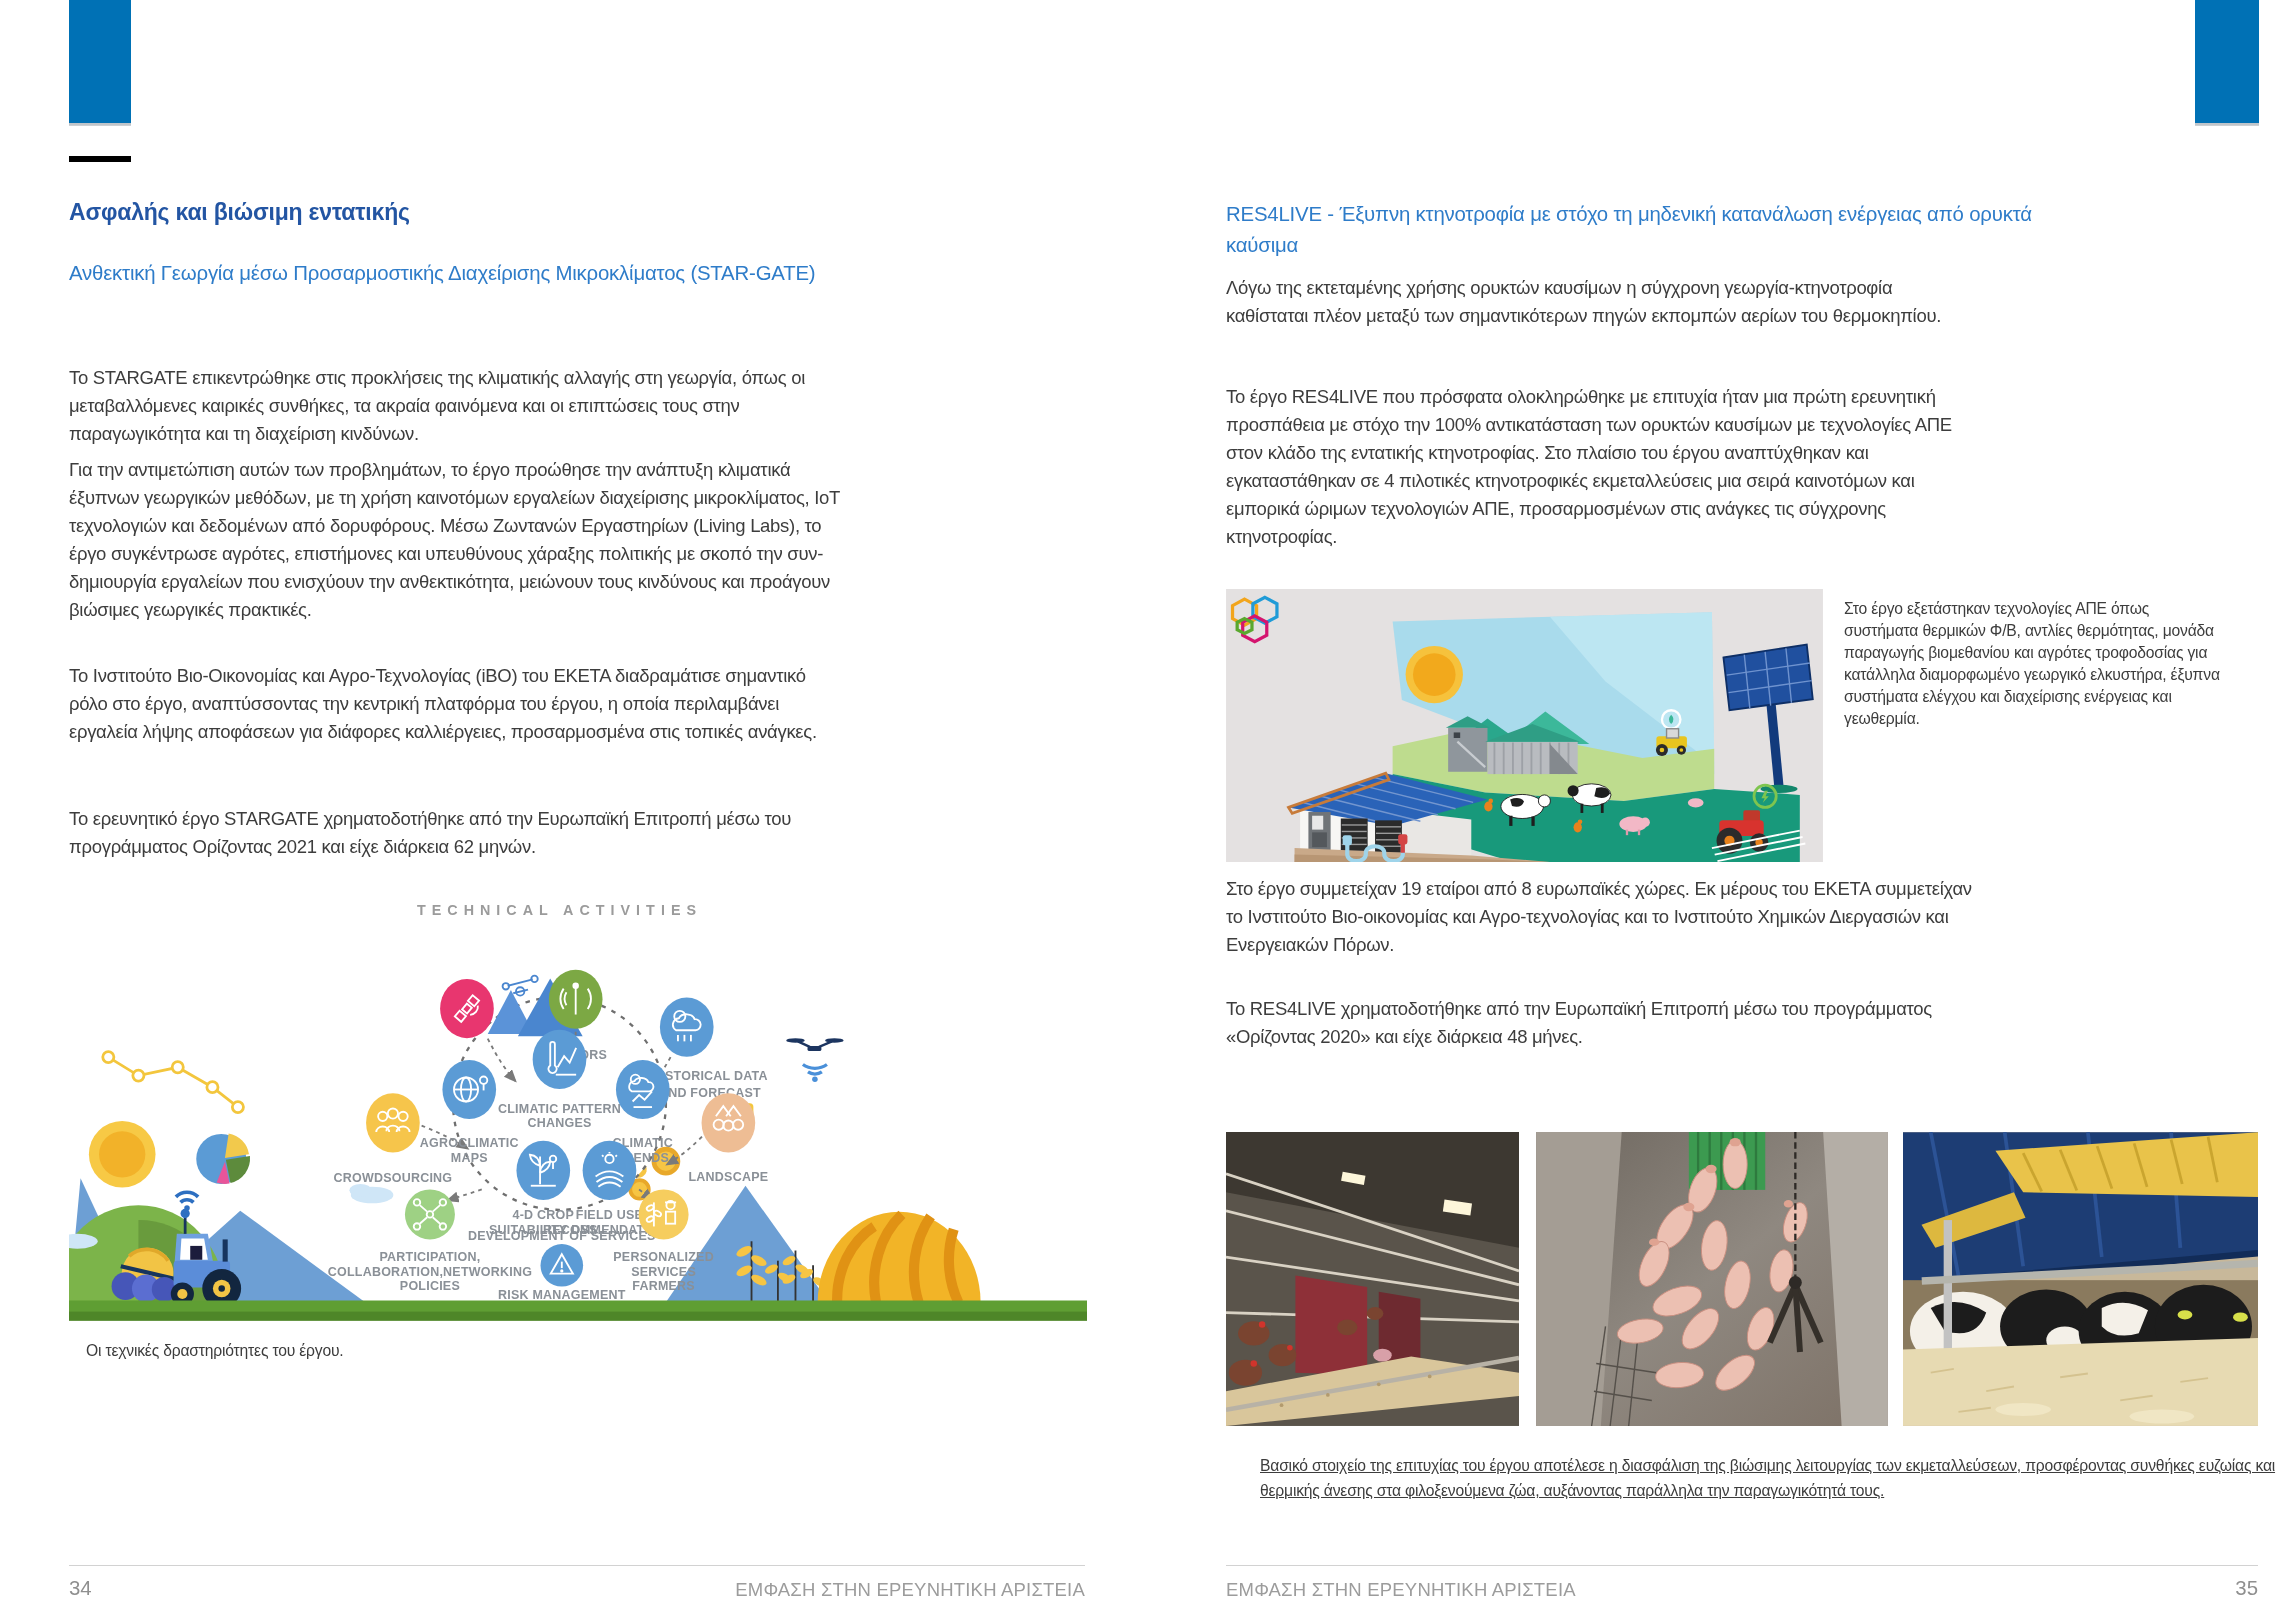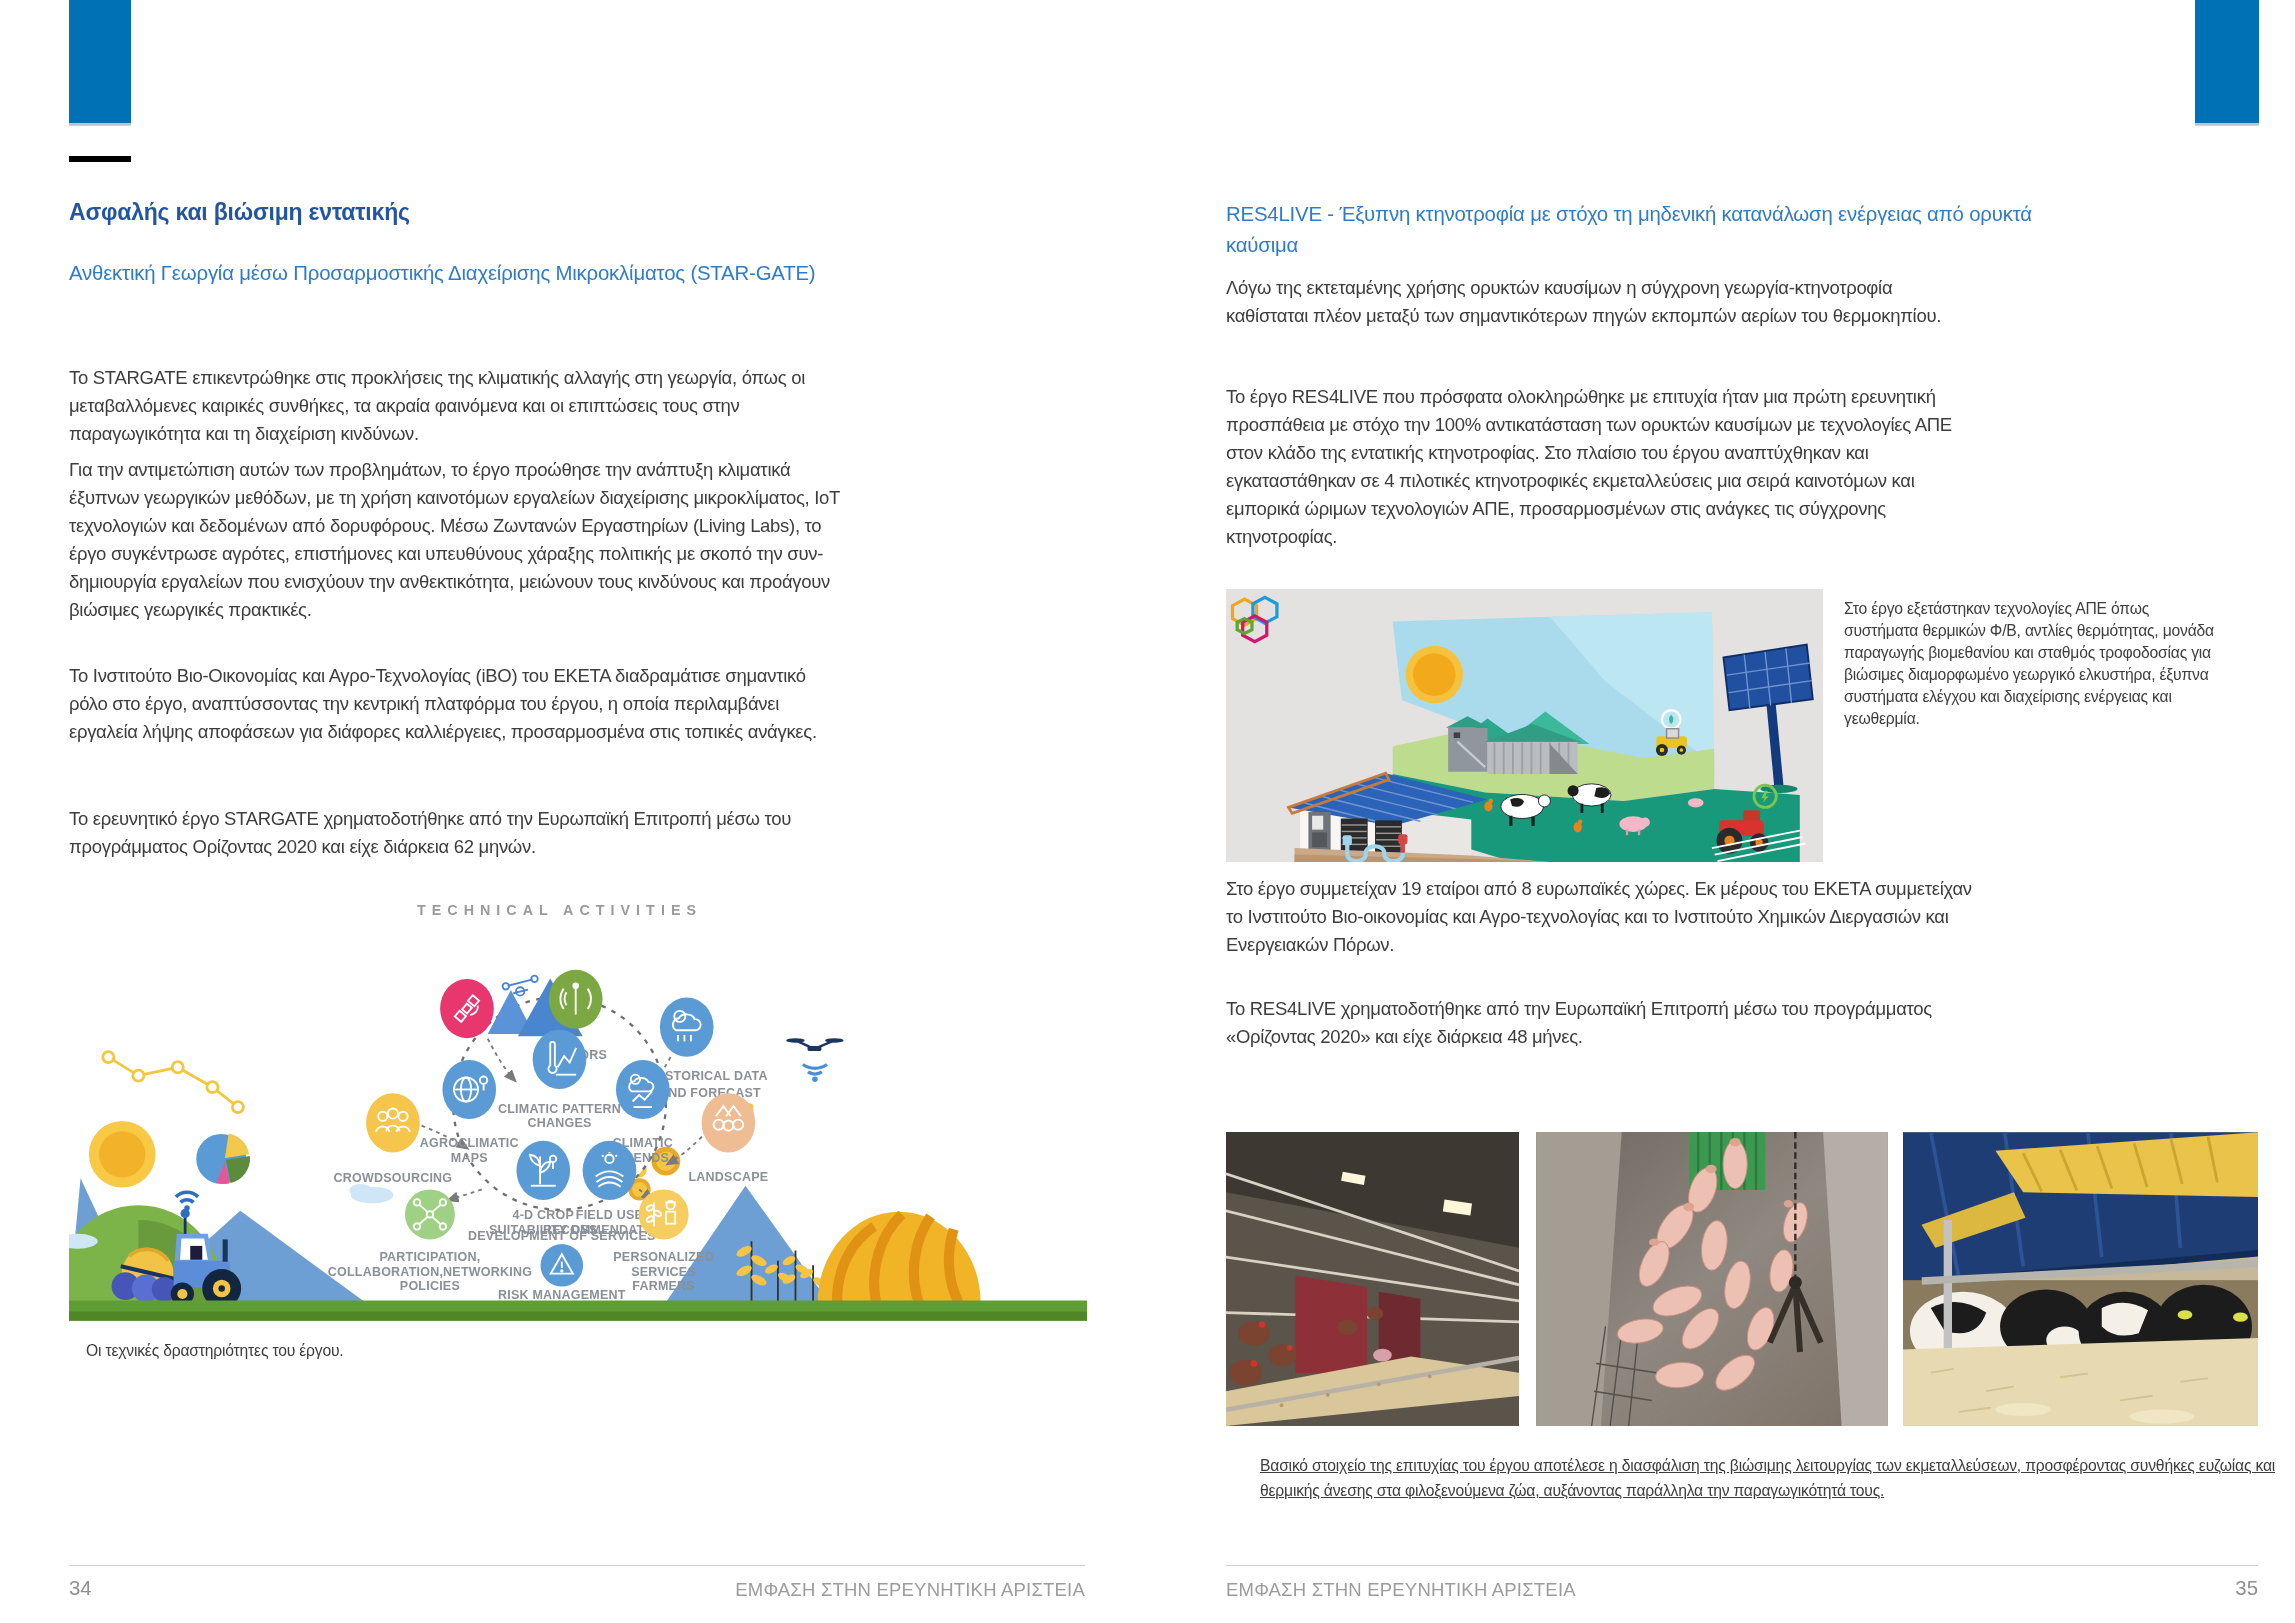--- a/index.html
+++ b/index.html
@@ -26,21 +26,21 @@
 <div class="tab" style="left:69px;width:62px;"></div>
 <div class="tab" style="left:2195px;width:64px;"></div>
 <div class="dash" style="left:69px;top:156px;width:62px;height:6px;"></div>
 
 <div class="abs h-section" style="left:69px;top:199px;width:787px;">Ασφαλής και βιώσιμη εντατικής</div>
 <div class="abs h-article" style="left:69px;top:258px;width:768px;">Ανθεκτική Γεωργία μέσω Προσαρμοστικής Διαχείρισης Μικροκλίματος (STAR-GATE)</div>
 
 <div class="abs p" style="left:69px;top:324px;width:777px;margin-top:40px;">Το  STARGATE επικεντρώθηκε στις προκλήσεις της κλιματικής αλλαγής στη γεωργία, όπως οι μεταβαλλόμενες καιρικές συνθήκες, τα ακραία φαινόμενα και οι επιπτώσεις τους στην παραγωγικότητα και τη διαχείριση κινδύνων.</div>
 <div class="abs p" style="left:69px;top:456px;width:777px;">Για την αντιμετώπιση αυτών των προβλημάτων, το έργο προώθησε την ανάπτυξη κλιματικά έξυπνων γεωργικών μεθόδων, με τη χρήση καινοτόμων εργαλείων διαχείρισης μικροκλίματος, IoT τεχνολογιών και δεδομένων από δορυφόρους. Μέσω Ζωντανών Εργαστηρίων (Living Labs), το έργο συγκέντρωσε αγρότες, επιστήμονες και υπευθύνους χάραξης πολιτικής με σκοπό την συν-δημιουργία εργαλείων που ενισχύουν την ανθεκτικότητα, μειώνουν τους κινδύνους και προάγουν βιώσιμες γεωργικές πρακτικές.</div>
 <div class="abs p" style="left:69px;top:662px;width:777px;">Το Ινστιτούτο Βιο-Οικονομίας και Αγρο-Τεχνολογίας (iBO) του ΕΚΕΤΑ διαδραμάτισε σημαντικό ρόλο στο έργο, αναπτύσσοντας την κεντρική πλατφόρμα του έργου, η οποία περιλαμβάνει εργαλεία λήψης αποφάσεων για διάφορες καλλιέργειες, προσαρμοσμένα στις τοπικές ανάγκες.</div>
-<div class="abs p" style="left:69px;top:805px;width:777px;">Το ερευνητικό έργο STARGATE χρηματοδοτήθηκε από την Ευρωπαϊκή Επιτροπή μέσω του προγράμματος Ορίζοντας 2020 και είχε διάρκεια 62 μηνών.</div>
+<div class="abs p" style="left:69px;top:805px;width:777px;">Το ερευνητικό έργο STARGATE χρηματοδοτήθηκε από την Ευρωπαϊκή Επιτροπή μέσω του προγράμματος Ορίζοντας 2021 και είχε διάρκεια 62 μηνών.</div>
 
 <svg class="abs" style="left:69px;top:895px;" width="1018" height="426" viewBox="0 0 2200 920">
   <defs>
     <marker id="arw" markerWidth="10" markerHeight="10" refX="6" refY="3" orient="auto">
       <path d="M0,0 L7,3 L0,6 Z" fill="#7a7a7a"></path>
     </marker>
   </defs>
 
   <g>
     <polyline points="85,350 150,390 235,372 310,415 365,458" fill="none" stroke="#f3c63d" stroke-width="6"></polyline>
@@ -522,21 +522,21 @@
     <rect x="372" y="530" width="20" height="22" rx="5" fill="#d44545"></rect>
   </g>
 
   <g stroke="#ffffff" stroke-width="4">
     <line x1="1050" y1="560" x2="1240" y2="522"></line>
       <line x1="1056" y1="574" x2="1246" y2="536"></line>
       <line x1="1062" y1="588" x2="1252" y2="550"></line>
   </g>
 </svg>
 
-<div class="abs cap" style="left:1844px;top:598px;width:379px;">Στο έργο εξετάστηκαν τεχνολογίες ΑΠΕ όπως συστήματα θερμικών Φ/Β, αντλίες θερμότητας, μονάδα παραγωγής βιομεθανίου και σταθμός τροφοδοσίας για βιώσιμες διαμορφωμένο γεωργικό ελκυστήρα, έξυπνα συστήματα ελέγχου και διαχείρισης ενέργειας και γεωθερμία.</div>
+<div class="abs cap" style="left:1844px;top:598px;width:379px;">Στο έργο εξετάστηκαν τεχνολογίες ΑΠΕ όπως συστήματα θερμικών Φ/Β, αντλίες θερμότητας, μονάδα παραγωγής βιομεθανίου και αγρότες τροφοδοσίας για κατάλληλα διαμορφωμένο γεωργικό ελκυστήρα, έξυπνα συστήματα ελέγχου και διαχείρισης ενέργειας και γεωθερμία.</div>
 
 <div class="abs p" style="left:1226px;top:875px;width:750px;">Στο έργο συμμετείχαν 19 εταίροι από 8 ευρωπαϊκές χώρες. Εκ μέρους του ΕΚΕΤΑ συμμετείχαν το Ινστιτούτο Βιο-οικονομίας και Αγρο-τεχνολογίας και το Ινστιτούτο Χημικών Διεργασιών και Ενεργειακών Πόρων.</div>
 <div class="abs p" style="left:1226px;top:995px;width:750px;">Το RES4LIVE χρηματοδοτήθηκε από την Ευρωπαϊκή Επιτροπή μέσω του προγράμματος «Ορίζοντας 2020» και είχε διάρκεια 48 μήνες.</div>
 
 <svg class="abs" style="left:1226px;top:1132px;" width="293" height="294" viewBox="0 0 633 635">
   <rect width="633" height="635" fill="#5a544b"></rect>
   <polygon points="0,0 633,0 633,250 0,130" fill="#3d3831"></polygon>
   <g stroke="#d9d2c4" stroke-width="6">
     <line x1="0" y1="90" x2="633" y2="300"></line>
       <line x1="0" y1="170" x2="633" y2="330"></line>

